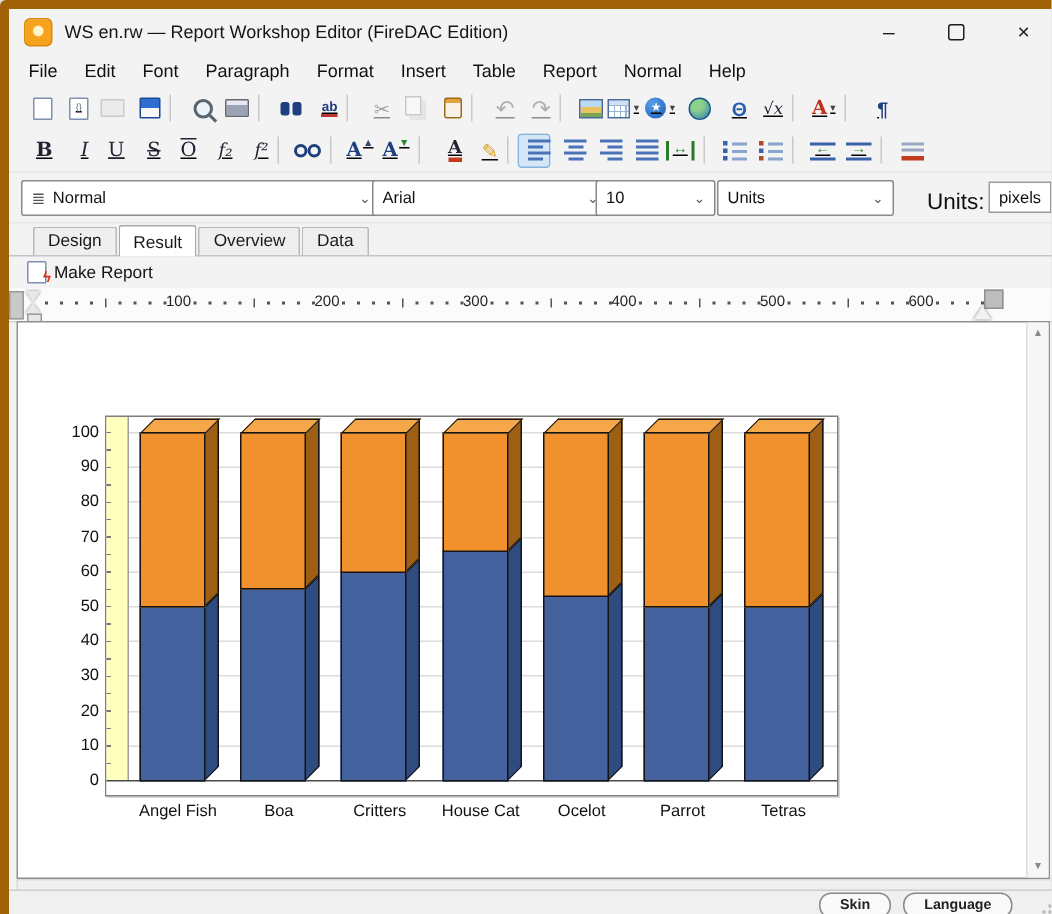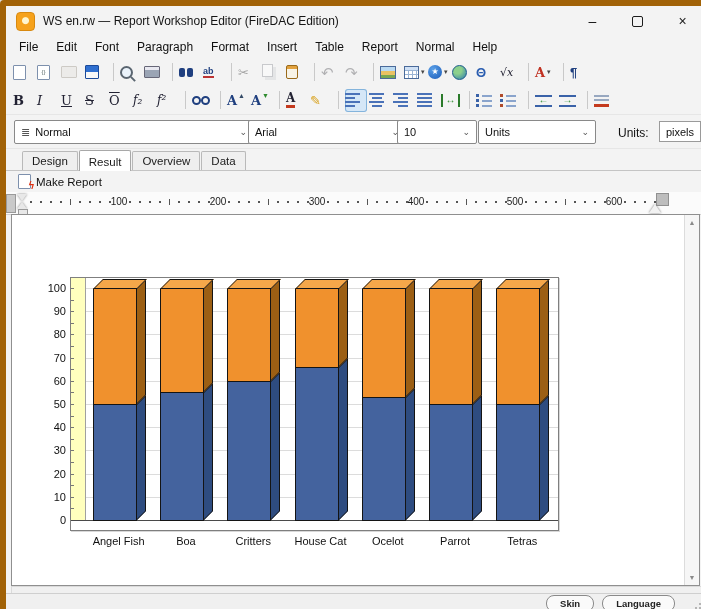--- a/index.html
+++ b/index.html
@@ -14,21 +14,21 @@
   .max-glyph{width:9px;height:9px;border:1px solid #1c1c1c;border-radius:2px;}
 
   
   .menubar{position:absolute;left:0;top:30px;right:0;height:22px;display:flex;align-items:center;padding:0 4px;}
   .menu-item{font-size:12px;color:#101010;padding:2px 9px;border-radius:4px;}
 
   
   .tbrow{position:absolute;left:0;right:0;height:28px;display:flex;align-items:center;padding:0 6px;}
   .tbrow1{top:52px;}
   .tbrow2{top:80px;border-bottom:1px solid #e6e6e6;}
-  .tb-btn{height:23px;min-width:22px;display:inline-flex;align-items:center;justify-content:flex-start;margin:0 1px;border-radius:3px;position:relative;}
+  .tb-btn{height:23px;min-width:22px;display:inline-flex;align-items:center;justify-content:flex-end;margin:0 1px;border-radius:3px;position:relative;text-decoration:underline;}
   .tb-btn.dis{opacity:.42;filter:grayscale(.7);}
   .tb-btn.act{background:#d5e7f7;box-shadow:inset 0 0 0 1px #84b4dc;}
   .tb-sep{width:1px;height:18px;background:#c9c9c9;margin:0 5px;flex:0 0 auto;}
   .g{font-size:13px;line-height:1;color:#333;display:inline-flex;align-items:center;justify-content:center;}
   .dd{font-size:7px;color:#444;margin-left:2px;}
   .badge{font-size:7px;margin-left:1px;align-self:flex-start;margin-top:3px;}
 
   
   .g.pg{width:11px;height:13px;background:#fff;border:1px solid #7d90ad;border-radius:1px;font-size:6px;color:#566;}
   .g.folder{width:14px;height:10px;background:#e9e1cf;border:1px solid #a4946a;border-radius:1px;}
@@ -71,21 +71,21 @@
   .g.lst{width:16px;height:14px;background-repeat:no-repeat;background-image:linear-gradient(#3a62a8 0 0),linear-gradient(#3a62a8 0 0),linear-gradient(#3a62a8 0 0),linear-gradient(#8aa4cc 0 0),linear-gradient(#8aa4cc 0 0),linear-gradient(#8aa4cc 0 0);background-position:0 1px,0 6px,0 11px,6px 2px,6px 7px,6px 12px;background-size:3px 3px,3px 3px,3px 3px,10px 2px,10px 2px,10px 2px;}
   .g.numlst{background-image:linear-gradient(#b04a2a 0 0),linear-gradient(#3a62a8 0 0),linear-gradient(#b04a2a 0 0),linear-gradient(#8aa4cc 0 0),linear-gradient(#8aa4cc 0 0),linear-gradient(#8aa4cc 0 0);}
   .g.ind{width:17px;height:13px;color:#2e8b2e;font-weight:700;font-size:10px;background-repeat:no-repeat;background-image:linear-gradient(#3a62a8 0 0),linear-gradient(#3a62a8 0 0);background-position:0 1px,0 11px;background-size:17px 2px,17px 2px;}
   .g.hrline{width:15px;height:13px;background-repeat:no-repeat;background-image:linear-gradient(#98a8c0 0 0),linear-gradient(#98a8c0 0 0),linear-gradient(#c43a1e 0 0);background-position:0 1px,0 5px,0 10px;background-size:15px 2px,15px 2px,15px 3px;}
 
   
   .fmtbar{position:absolute;left:0;top:109px;right:0;height:33px;border-bottom:1px solid #e6e6e6;}
   .combo{position:absolute;top:5px;height:22px;border:1px solid #898989;background:#fff;border-radius:2px;display:flex;align-items:center;font-size:11px;color:#111;padding:0 6px;gap:5px;}
   .combo .chev{margin-left:auto;color:#555;font-size:9px;}
   .sicon{color:#555;font-size:11px;}
-  .units-label{position:absolute;left:612px;top:11px;font-size:12px;color:#111;}
+  .units-label{position:absolute;left:612px;top:11px;font-size:15px;color:#111;}
   .units-box{position:absolute;left:653px;top:6px;width:40px;height:19px;border:1px solid #9a9a9a;background:#fff;font-size:11px;color:#111;display:flex;align-items:center;justify-content:center;}
 
   
   .tabsbar{position:absolute;left:0;top:142px;right:0;height:22px;display:flex;align-items:flex-end;padding:0 0 0 16px;border-bottom:1px solid #c4c4c4;}
   .tab{font-size:11.5px;color:#1a1a1a;padding:3px 9px 3px;background:#efefef;border:1px solid #b9b9b9;border-bottom:none;border-radius:2px 2px 0 0;margin-right:1px;}
   .tab.active{background:#fff;padding-top:5px;position:relative;z-index:2;margin-bottom:-1px;border-color:#a8a8a8;}
 
   
   .mkbar{position:absolute;left:0;top:165px;right:0;height:21px;display:flex;align-items:center;padding:0 7px;border-bottom:1px solid #e2e2e2;}
   .mkbtn{display:inline-flex;align-items:center;gap:5px;padding:1px 5px;border-radius:3px;}

